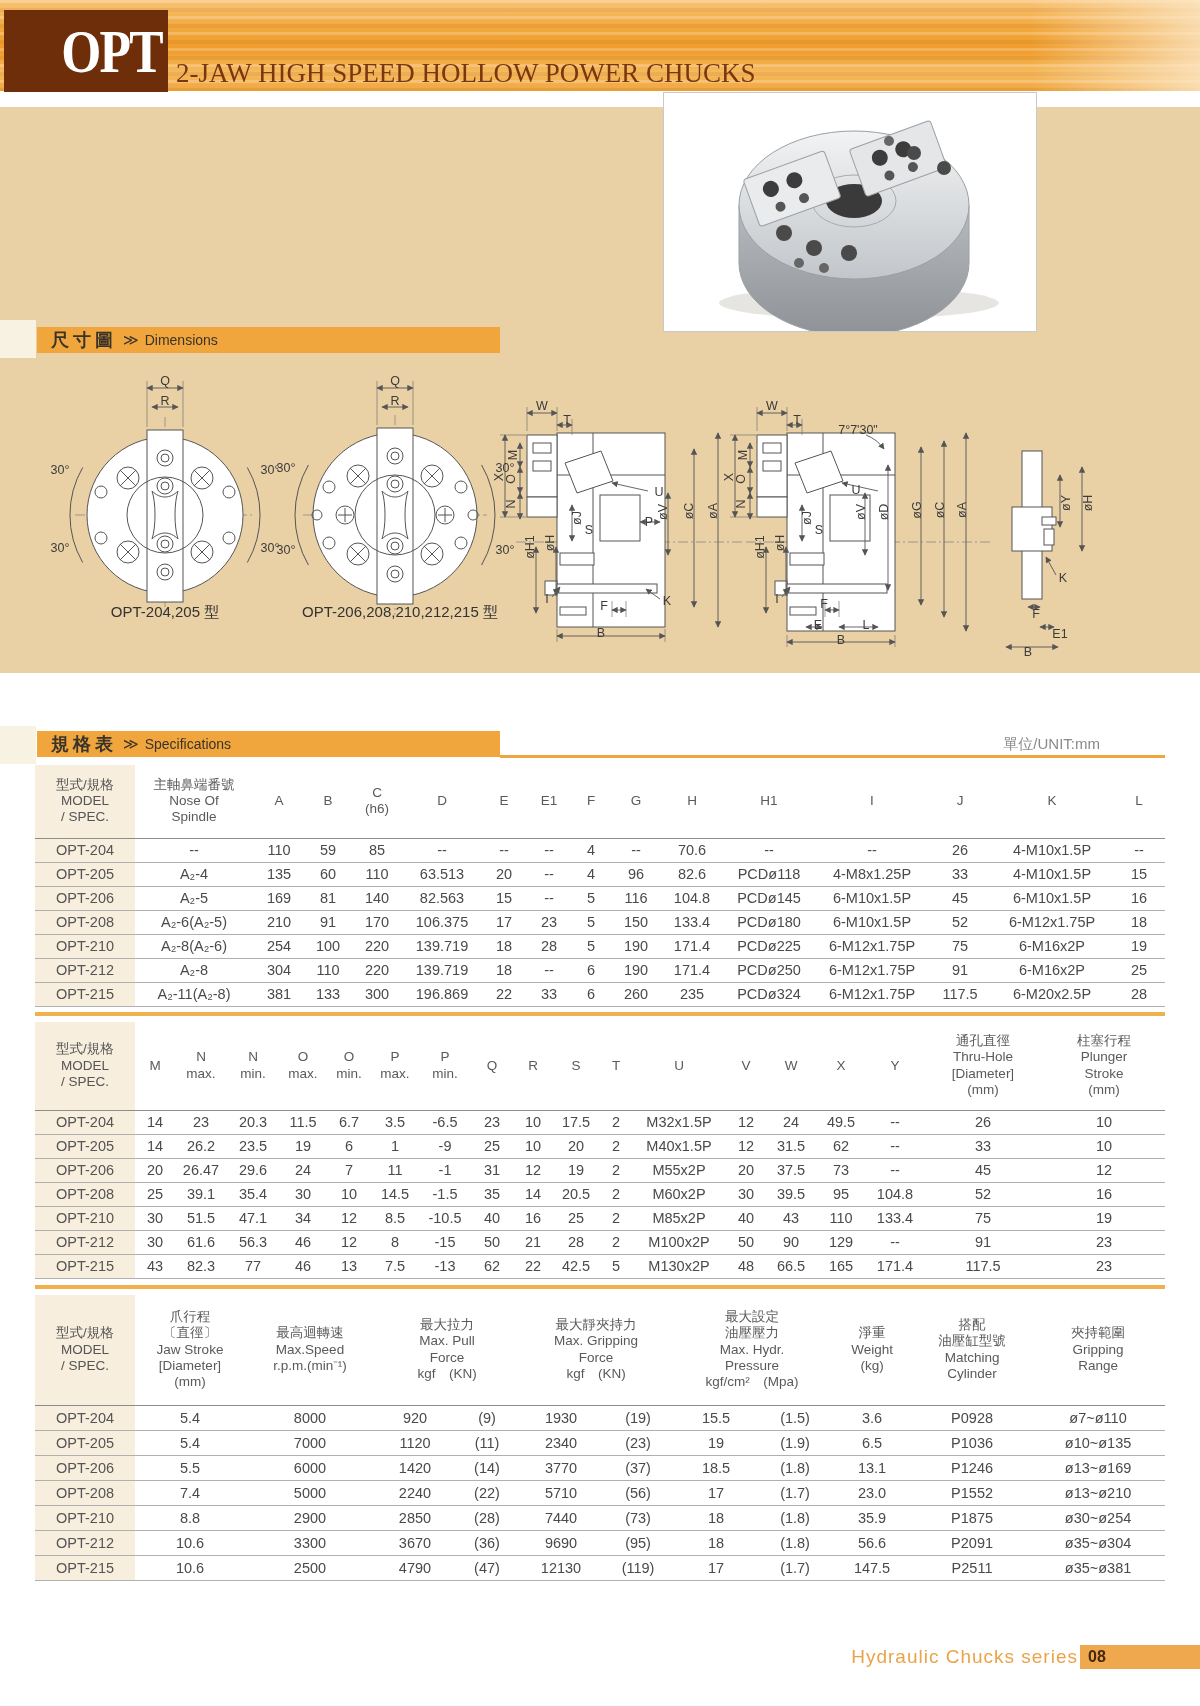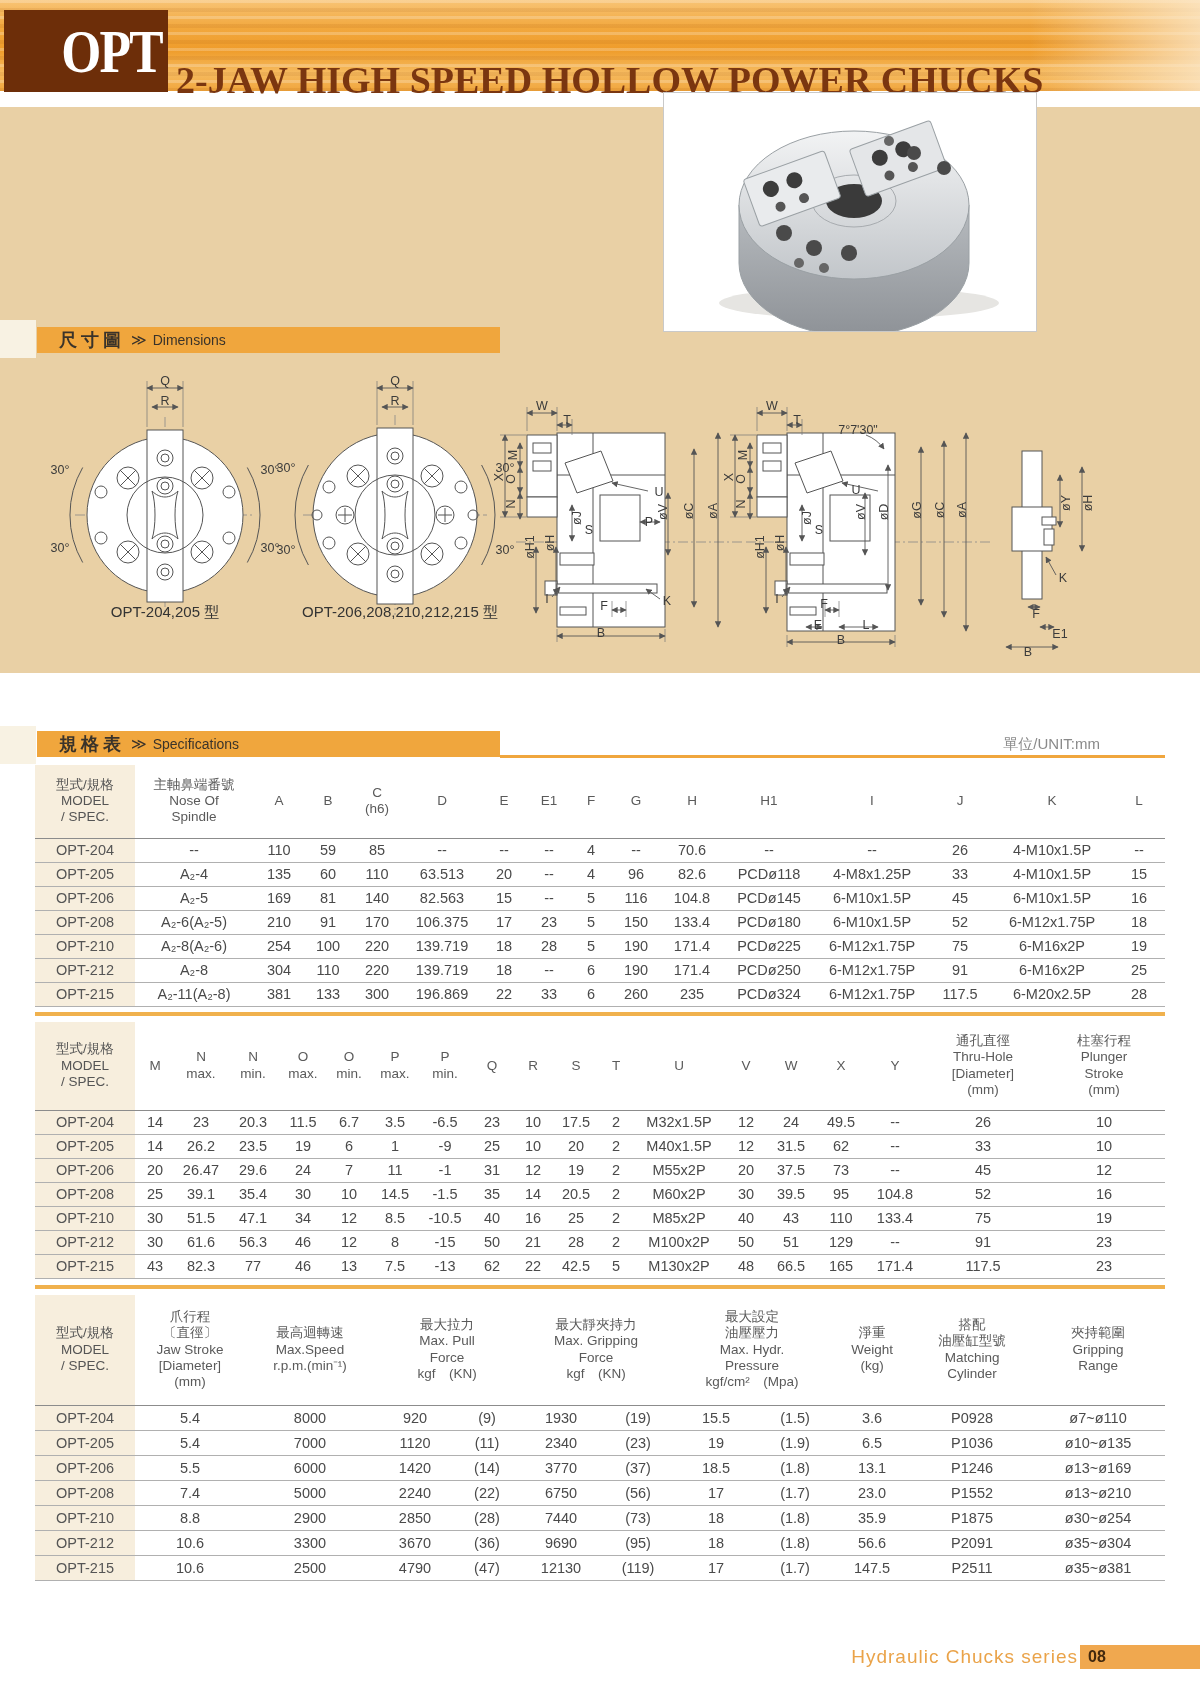--- a/index.html
+++ b/index.html
@@ -18,28 +18,28 @@
     background:linear-gradient(90deg,rgba(255,240,220,0),rgba(252,233,203,.8));}
   .white-strip{position:absolute;left:0;top:91px;width:1200px;height:16px;background:#fff}
   .beige{position:absolute;left:0;top:107px;width:1200px;height:566px;background:var(--beige)}
 
   .opt-box{position:absolute;left:4px;top:10px;width:164px;height:82px;background:var(--dark_brown);
     color:#fff;display:flex;align-items:center;justify-content:flex-end;padding-right:2px;
     font-family:"Liberation Serif",serif;font-weight:bold;font-size:56px;letter-spacing:-2px;
     transform-origin:left top}
   .opt-box span{display:inline-block;transform:scale(.92,1.08)}
   .main-title{position:absolute;left:176px;top:58px;width:860px;color:var(--title_brown);
-    font-family:"Liberation Serif",serif;font-weight:bold;font-size:38px;letter-spacing:0px;white-space:nowrap}
+    font-family:"Liberation Serif",serif;font-weight:normal;font-size:27px;letter-spacing:0px;white-space:nowrap}
   .subtitle{position:absolute;left:50px;top:124px;color:#8a4517;font-weight:bold;font-size:32px;letter-spacing:8px;white-space:nowrap}
 
   .photo{position:absolute;left:663px;top:92px;width:374px;height:240px;background:#fff;border:1px solid #c9c9c9}
 
   .notch{position:absolute;left:0;width:36px;height:38px;background:#f8f2e3}
   .banner{position:absolute;left:37px;width:463px;height:26px;background:var(--accent);
-    display:flex;align-items:center;gap:6px;padding-left:22px;color:#3a332a}
+    display:flex;align-items:center;gap:6px;padding-left:14px;color:#3a332a}
   .banner .bz{font-size:18px;font-weight:bold;letter-spacing:4px}
   .banner .bs{font-size:15px}
   .banner .be{font-size:14px}
   .dim-banner{top:327px}
   .spec-banner{top:731px}
   .unit{position:absolute;left:800px;top:735px;width:300px;text-align:right;font-size:15px;color:#8a8a8a}
   .spec-underline{position:absolute;left:500px;top:755px;width:665px;height:3px;background:var(--accent)}
 
   .diagram{position:absolute;left:0;top:355px;width:1200px;height:310px}
   .dlabels{position:absolute;left:0;top:0;width:1200px;height:1706px;pointer-events:none}
@@ -759,21 +759,21 @@
           <td>46</td>
           <td>12</td>
           <td>8</td>
           <td>-15</td>
           <td>50</td>
           <td>21</td>
           <td>28</td>
           <td>2</td>
           <td>M100x2P</td>
           <td>50</td>
-          <td>51</td>
+          <td>90</td>
           <td>129</td>
           <td>--</td>
           <td>91</td>
           <td>23</td>
         </tr>
         <tr>
           <td>OPT-215</td>
           <td>43</td>
           <td>82.3</td>
           <td>77</td>
@@ -893,21 +893,21 @@
           <td>13.1</td>
           <td>P1246</td>
           <td>ø13~ø169</td>
         </tr>
         <tr>
           <td>OPT-208</td>
           <td>7.4</td>
           <td>5000</td>
           <td>2240</td>
           <td>(22)</td>
-          <td>6750</td>
+          <td>5710</td>
           <td>(56)</td>
           <td>17</td>
           <td>(1.7)</td>
           <td>23.0</td>
           <td>P1552</td>
           <td>ø13~ø210</td>
         </tr>
         <tr>
           <td>OPT-210</td>
           <td>8.8</td>

